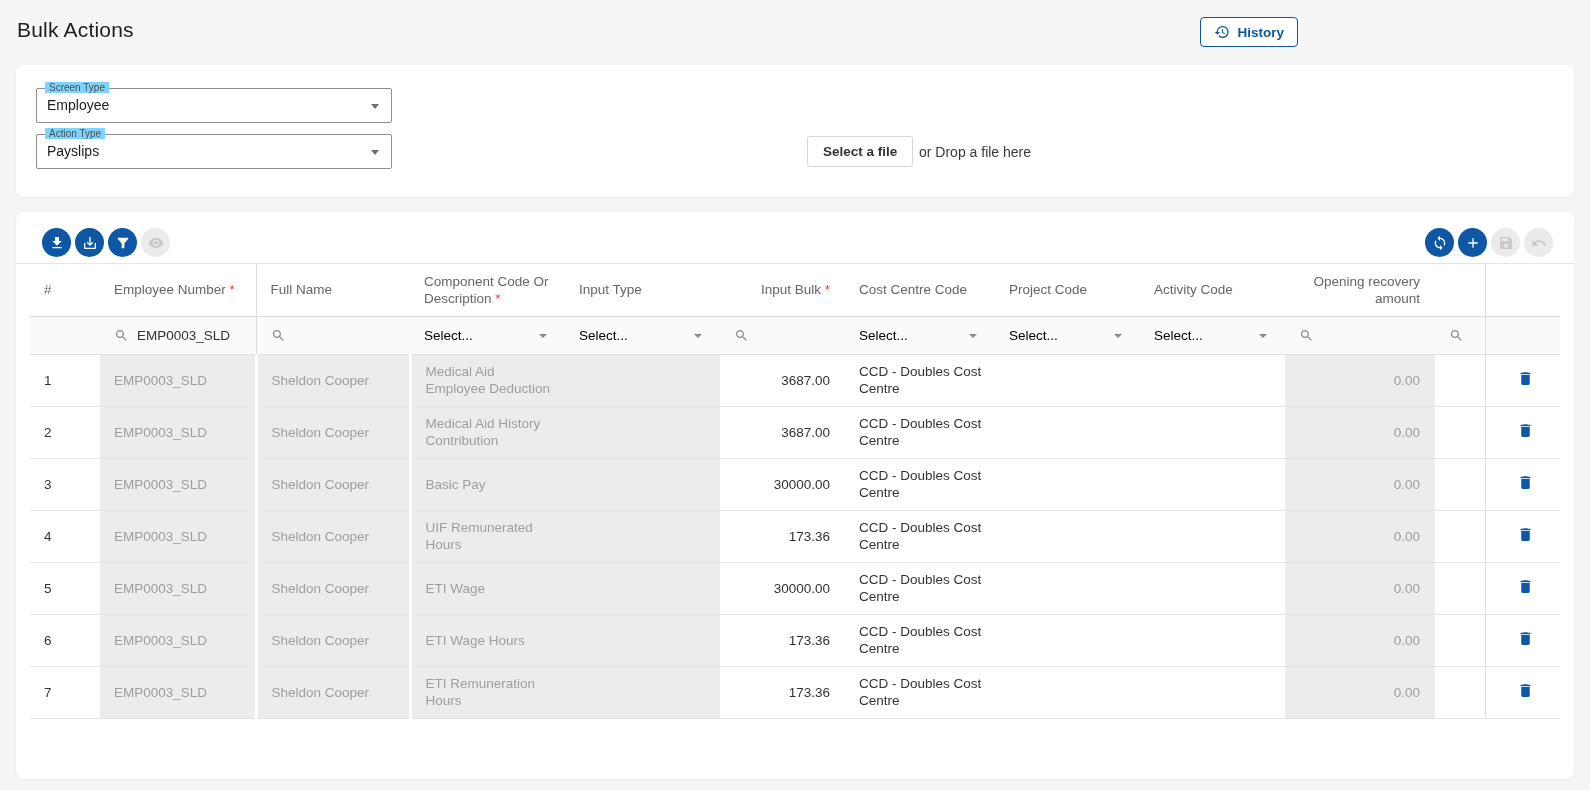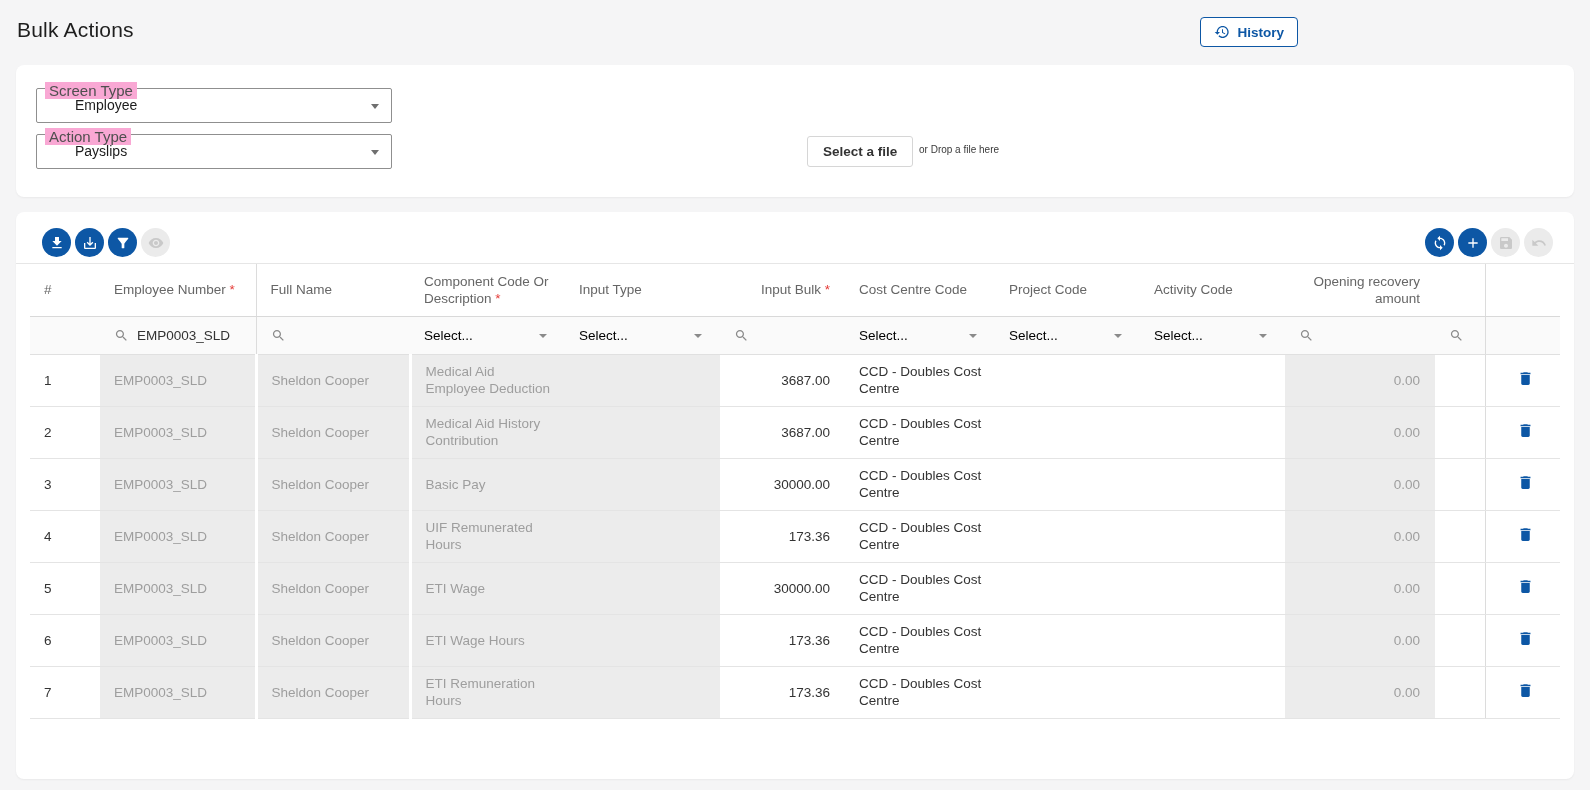--- a/index.html
+++ b/index.html
@@ -15,32 +15,32 @@
     background:#fff; border:1px solid #0d57a5; border-radius:4px; padding:0 13px;
     color:#0d57a5; font-size:13.5px; font-weight:bold; cursor:pointer; font-family:inherit; }
 
   
   .card { position:absolute; background:#fff; border-radius:8px; box-shadow:0 1px 2px rgba(0,0,0,.05); }
   .filter-card { left:16px; top:65px; width:1558px; height:132px; }
   .table-card  { left:16px; top:212px; width:1558px; height:567px; }
 
   
   .field { position:absolute; height:35px; border:1px solid #8f8f8f; border-radius:2px; background:#fff; cursor:pointer; }
-  .flabel { position:absolute; top:-7px; left:8px; background:#f9a8d4; padding:0 4px; font-size:15px; color:#4f4f4f; white-space:nowrap; }
-  .fvalue { position:absolute; left:10px; top:8px; font-size:14px; color:#1c1c1c;margin-left:28px; }
+  .flabel { position:absolute; top:-7px; left:8px; background:#7dd3fc; padding:0 4px; font-size:10px; color:#4f4f4f; white-space:nowrap; }
+  .fvalue { position:absolute; left:10px; top:8px; font-size:14px; color:#1c1c1c; }
   .caret { position:absolute; right:12px; top:15px; width:0; height:0;
     border-left:4.5px solid transparent; border-right:4.5px solid transparent; border-top:5px solid #6f6f6f; }
   .f-screen  { left:20px;  top:23px;  width:356px; }
   .f-action  { left:20px;  top:69px;  width:356px; }
   .f-payslip { left:400px; top:69px;  width:360px; }
 
   .file-btn { position:absolute; left:791px; top:71px; height:31px; padding:0 15px;
     background:#fff; border:1px solid #d6d6d6; border-radius:3px;
     font-size:13.5px; font-weight:bold; color:#333; cursor:pointer; font-family:inherit;text-align:center; }
-  .drop-text { position:absolute; left:903px; top:79px; font-size:10px; color:#3a3a3a; }
+  .drop-text { position:absolute; left:903px; top:79px; font-size:14px; color:#3a3a3a; }
 
   
   .toolbar { position:absolute; left:0; top:0; width:100%; height:52px; border-bottom:1px solid #e6e6e6; }
   .tb-left  { position:absolute; left:26px;  top:16px; display:flex; gap:4px; }
   .tb-right { position:absolute; right:21px; top:16px; display:flex; gap:4px; }
   .icon-btn { width:29px; height:29px; border-radius:50%; border:none; cursor:pointer;
     display:flex; align-items:center; justify-content:center; background:#0d57a5; padding:0; }
   .icon-btn svg { width:16px; height:16px; fill:#fff; }
   .icon-btn.disabled { background:#ebebeb; cursor:default; }
   .icon-btn.disabled svg { fill:#c9c9c9; }

